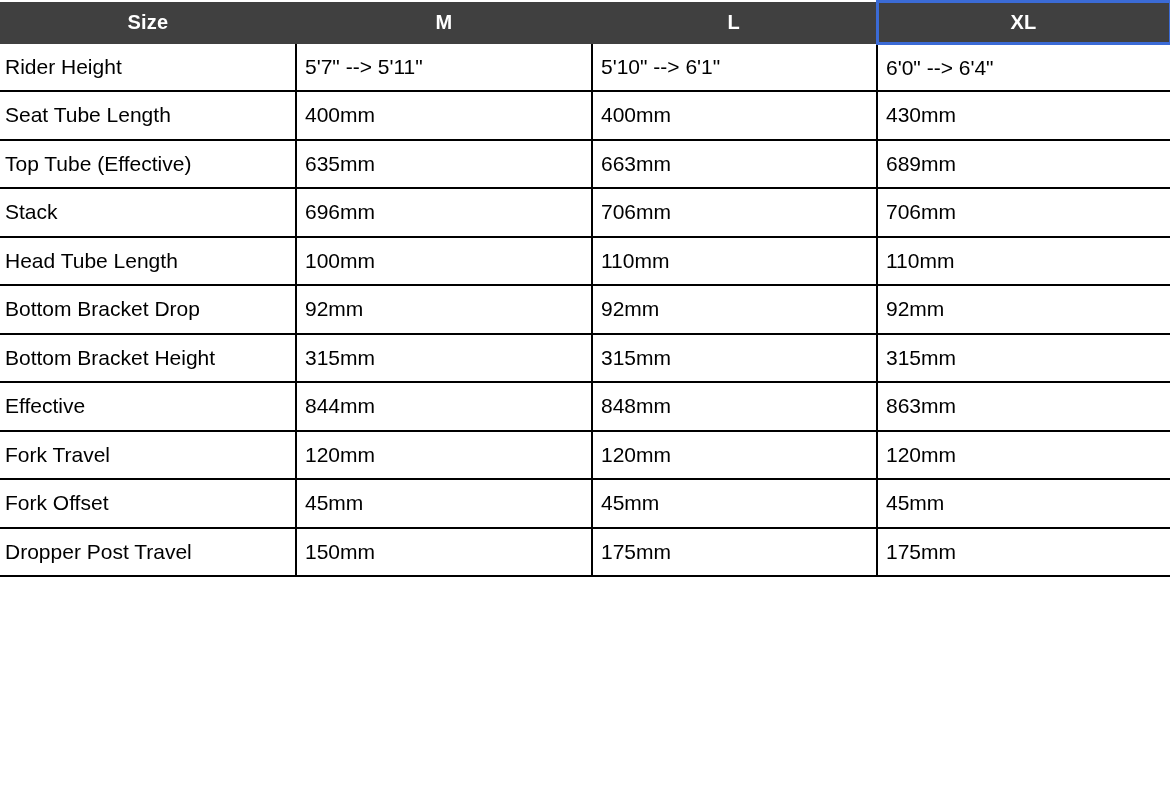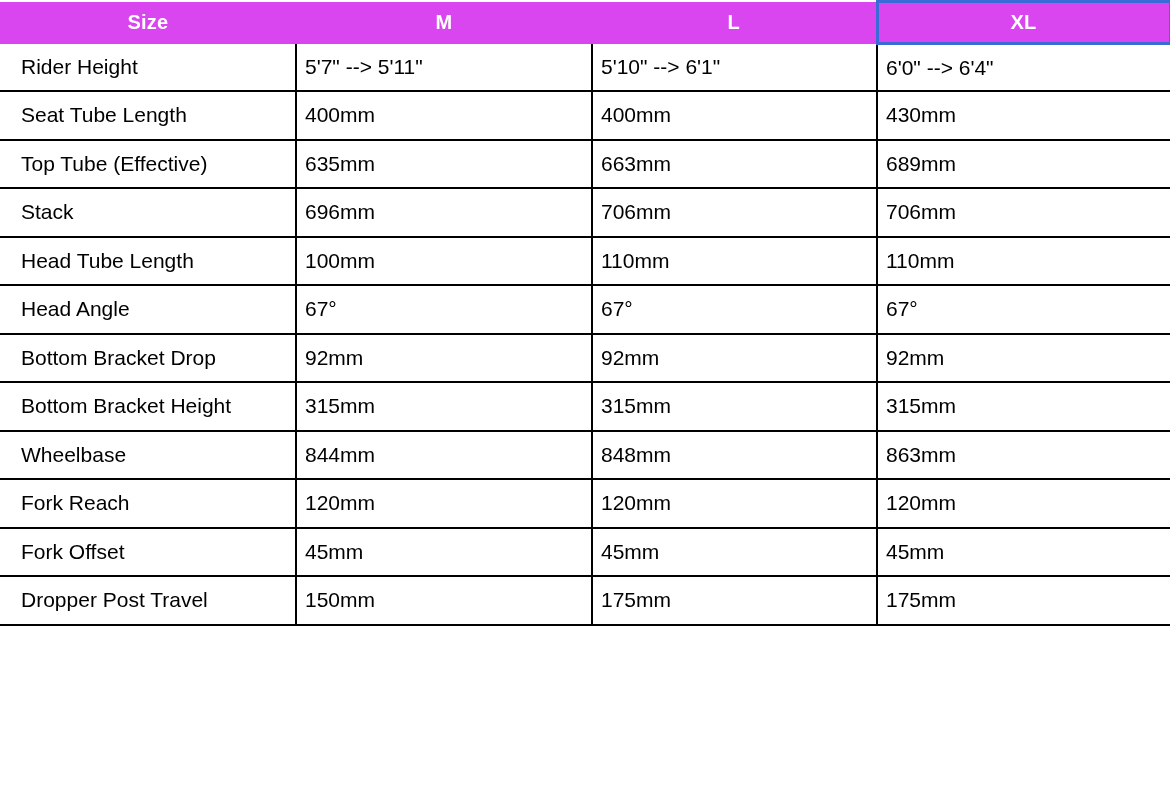--- a/index.html
+++ b/index.html
@@ -18,21 +18,21 @@
     border-collapse: collapse;
     width: 1170px;
     table-layout: fixed;
   }
   .geo-table col.c-label { width: 296px; }
   .geo-table col.c-m     { width: 296px; }
   .geo-table col.c-l     { width: 285px; }
   .geo-table col.c-xl    { width: 293px; }
 
   .geo-table thead th {
-    background: #d946ef;
+    background: #404040;
     color: #ffffff;
     font-size: 20px;
     font-weight: bold;
     height: 42px;
     text-align: center;
     vertical-align: middle;
     padding: 0;
     border: none;
     letter-spacing: 0.2px;
   }
@@ -47,21 +47,21 @@
   .geo-table tbody td {
     height: 46.5px;
     font-size: 21px;
     padding: 0 0 0 8px;
     border-bottom: 2px solid #000000;
     vertical-align: middle;
     white-space: nowrap;
     overflow: hidden;
   }
   .geo-table tbody td.label-cell {
-    padding-left: 21px;
+    padding-left: 5px;
     border-right: none;
   }
   .geo-table tbody td.val-cell {
     border-left: 2px solid #000000;
   }
   .geo-table tbody tr:first-child td {
     height: 45px;
   }
 </style>
 </head>
@@ -107,45 +107,39 @@
         <td class="val-cell">706mm</td>
         <td class="val-cell">706mm</td>
       </tr>
       <tr>
         <td class="label-cell">Head Tube Length</td>
         <td class="val-cell">100mm</td>
         <td class="val-cell">110mm</td>
         <td class="val-cell">110mm</td>
       </tr>
       <tr>
-        <td class="label-cell">Head Angle</td>
-        <td class="val-cell">67°</td>
-        <td class="val-cell">67°</td>
-        <td class="val-cell">67°</td>
-      </tr>
-      <tr>
         <td class="label-cell">Bottom Bracket Drop</td>
         <td class="val-cell">92mm</td>
         <td class="val-cell">92mm</td>
         <td class="val-cell">92mm</td>
       </tr>
       <tr>
         <td class="label-cell">Bottom Bracket Height</td>
         <td class="val-cell">315mm</td>
         <td class="val-cell">315mm</td>
         <td class="val-cell">315mm</td>
       </tr>
       <tr>
-        <td class="label-cell">Wheelbase</td>
+        <td class="label-cell">Effective</td>
         <td class="val-cell">844mm</td>
         <td class="val-cell">848mm</td>
         <td class="val-cell">863mm</td>
       </tr>
       <tr>
-        <td class="label-cell">Fork Reach</td>
+        <td class="label-cell">Fork Travel</td>
         <td class="val-cell">120mm</td>
         <td class="val-cell">120mm</td>
         <td class="val-cell">120mm</td>
       </tr>
       <tr>
         <td class="label-cell">Fork Offset</td>
         <td class="val-cell">45mm</td>
         <td class="val-cell">45mm</td>
         <td class="val-cell">45mm</td>
       </tr>

